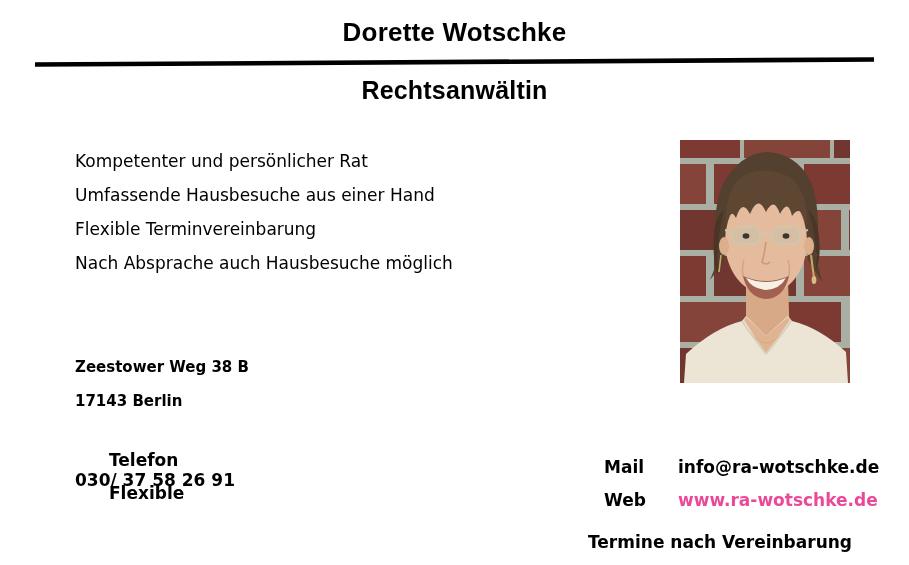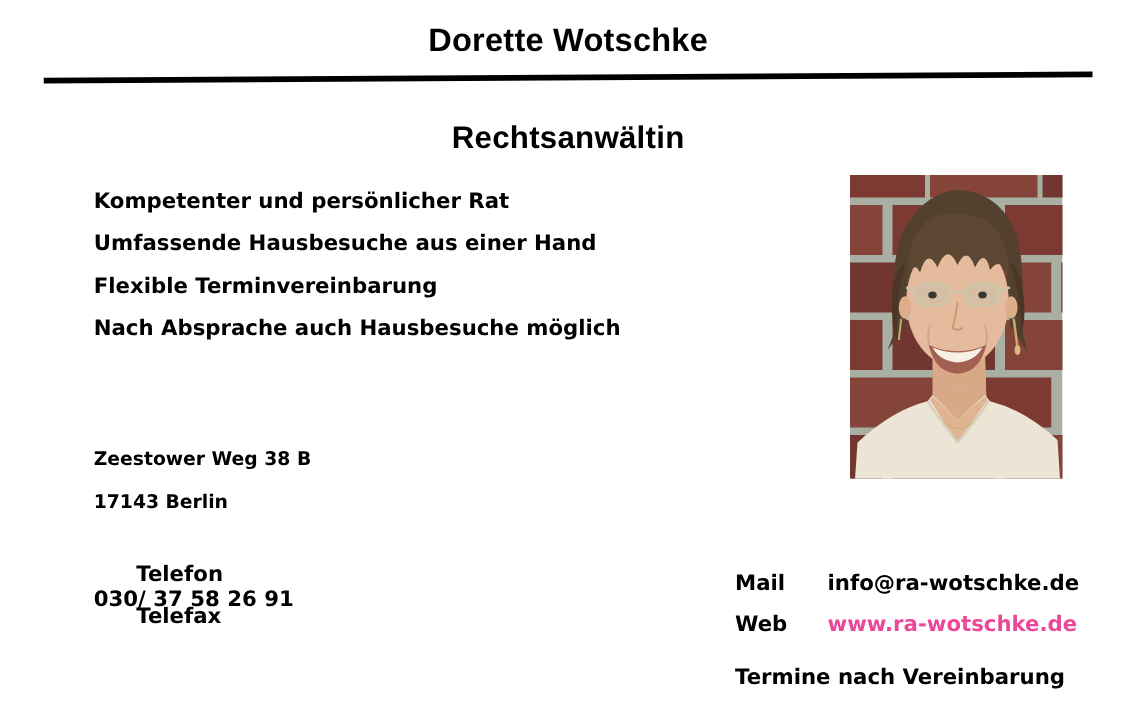--- a/index.html
+++ b/index.html
@@ -8,41 +8,41 @@
 
   .page-title{
     position:absolute; top:17px; left:0; width:909px;
     text-align:center; font-family:"Liberation Sans", sans-serif;
     font-weight:bold; font-size:26px; letter-spacing:0.2px;
   }
   .divider-svg{ position:absolute; top:55px; left:0; }
   .page-subtitle{
     position:absolute; top:76px; left:0; width:909px;
     text-align:center; font-family:"Liberation Sans", sans-serif;
-    font-weight:bold; font-size:25px; letter-spacing:0.2px;margin-top:20px;
+    font-weight:bold; font-size:25px; letter-spacing:0.2px;
   }
 
   .features{ position:absolute; left:75px; top:144px; }
   .features .row{ height:34px; display:flex; align-items:center;
-    font-weight:bold; font-size:17px; white-space:nowrap; }
+    font-weight:normal; font-size:17px; white-space:nowrap; }
 
   .address{ position:absolute; left:75px; top:350px; }
   .address .row{ height:34px; display:flex; align-items:center;
     font-weight:bold; font-size:15px; white-space:nowrap; }
 
   .phones{ position:absolute; left:75px; top:450px; }
   .phones .row{ height:33px; display:flex; align-items:center;
     font-weight:bold; font-size:17px; white-space:nowrap;flex-direction:column; }
   .phones .lbl{ display:inline-block; width:92px; }
 
   .contact{ position:absolute; left:588px; top:450px; }
   .contact .row{ height:33px; display:flex; align-items:center;
     font-weight:bold; font-size:17px; white-space:nowrap; }
   .contact .row.note-row{ height:36px; align-items:flex-end; }
-  .contact .lbl{ display:inline-block; width:74px; }
+  .contact .lbl{ display:inline-block; width:74px;margin-left:16px; }
   .contact a.weblink{ color:#ec4899; 
     text-decoration-thickness:2px; text-underline-offset:3px; cursor:pointer; }
 
   .photo-frame{ position:absolute; left:680px; top:140px; width:170px; height:243px; }
 </style>
 </head>
 <body>
 
 <div class="page-title">Dorette Wotschke</div>
 <svg class="divider-svg" width="909" height="14">
@@ -61,21 +61,21 @@
   <div class="row">Zeestower Weg 38 B</div>
   <div class="row">17143 Berlin</div>
 </div>
 
 <div class="phones">
   <div class="row">
     <span class="lbl">Telefon</span>
     <span>030/ 37 58 26 91</span>
   </div>
   <div class="row">
-    <span class="lbl">Telefax</span>
+    <span class="lbl">Flexible</span>
   </div>
 </div>
 
 <div class="contact">
   <div class="row">
     <span class="lbl">Mail</span>
     <span>info@ra-wotschke.de</span>
   </div>
   <div class="row">
     <span class="lbl">Web</span>

